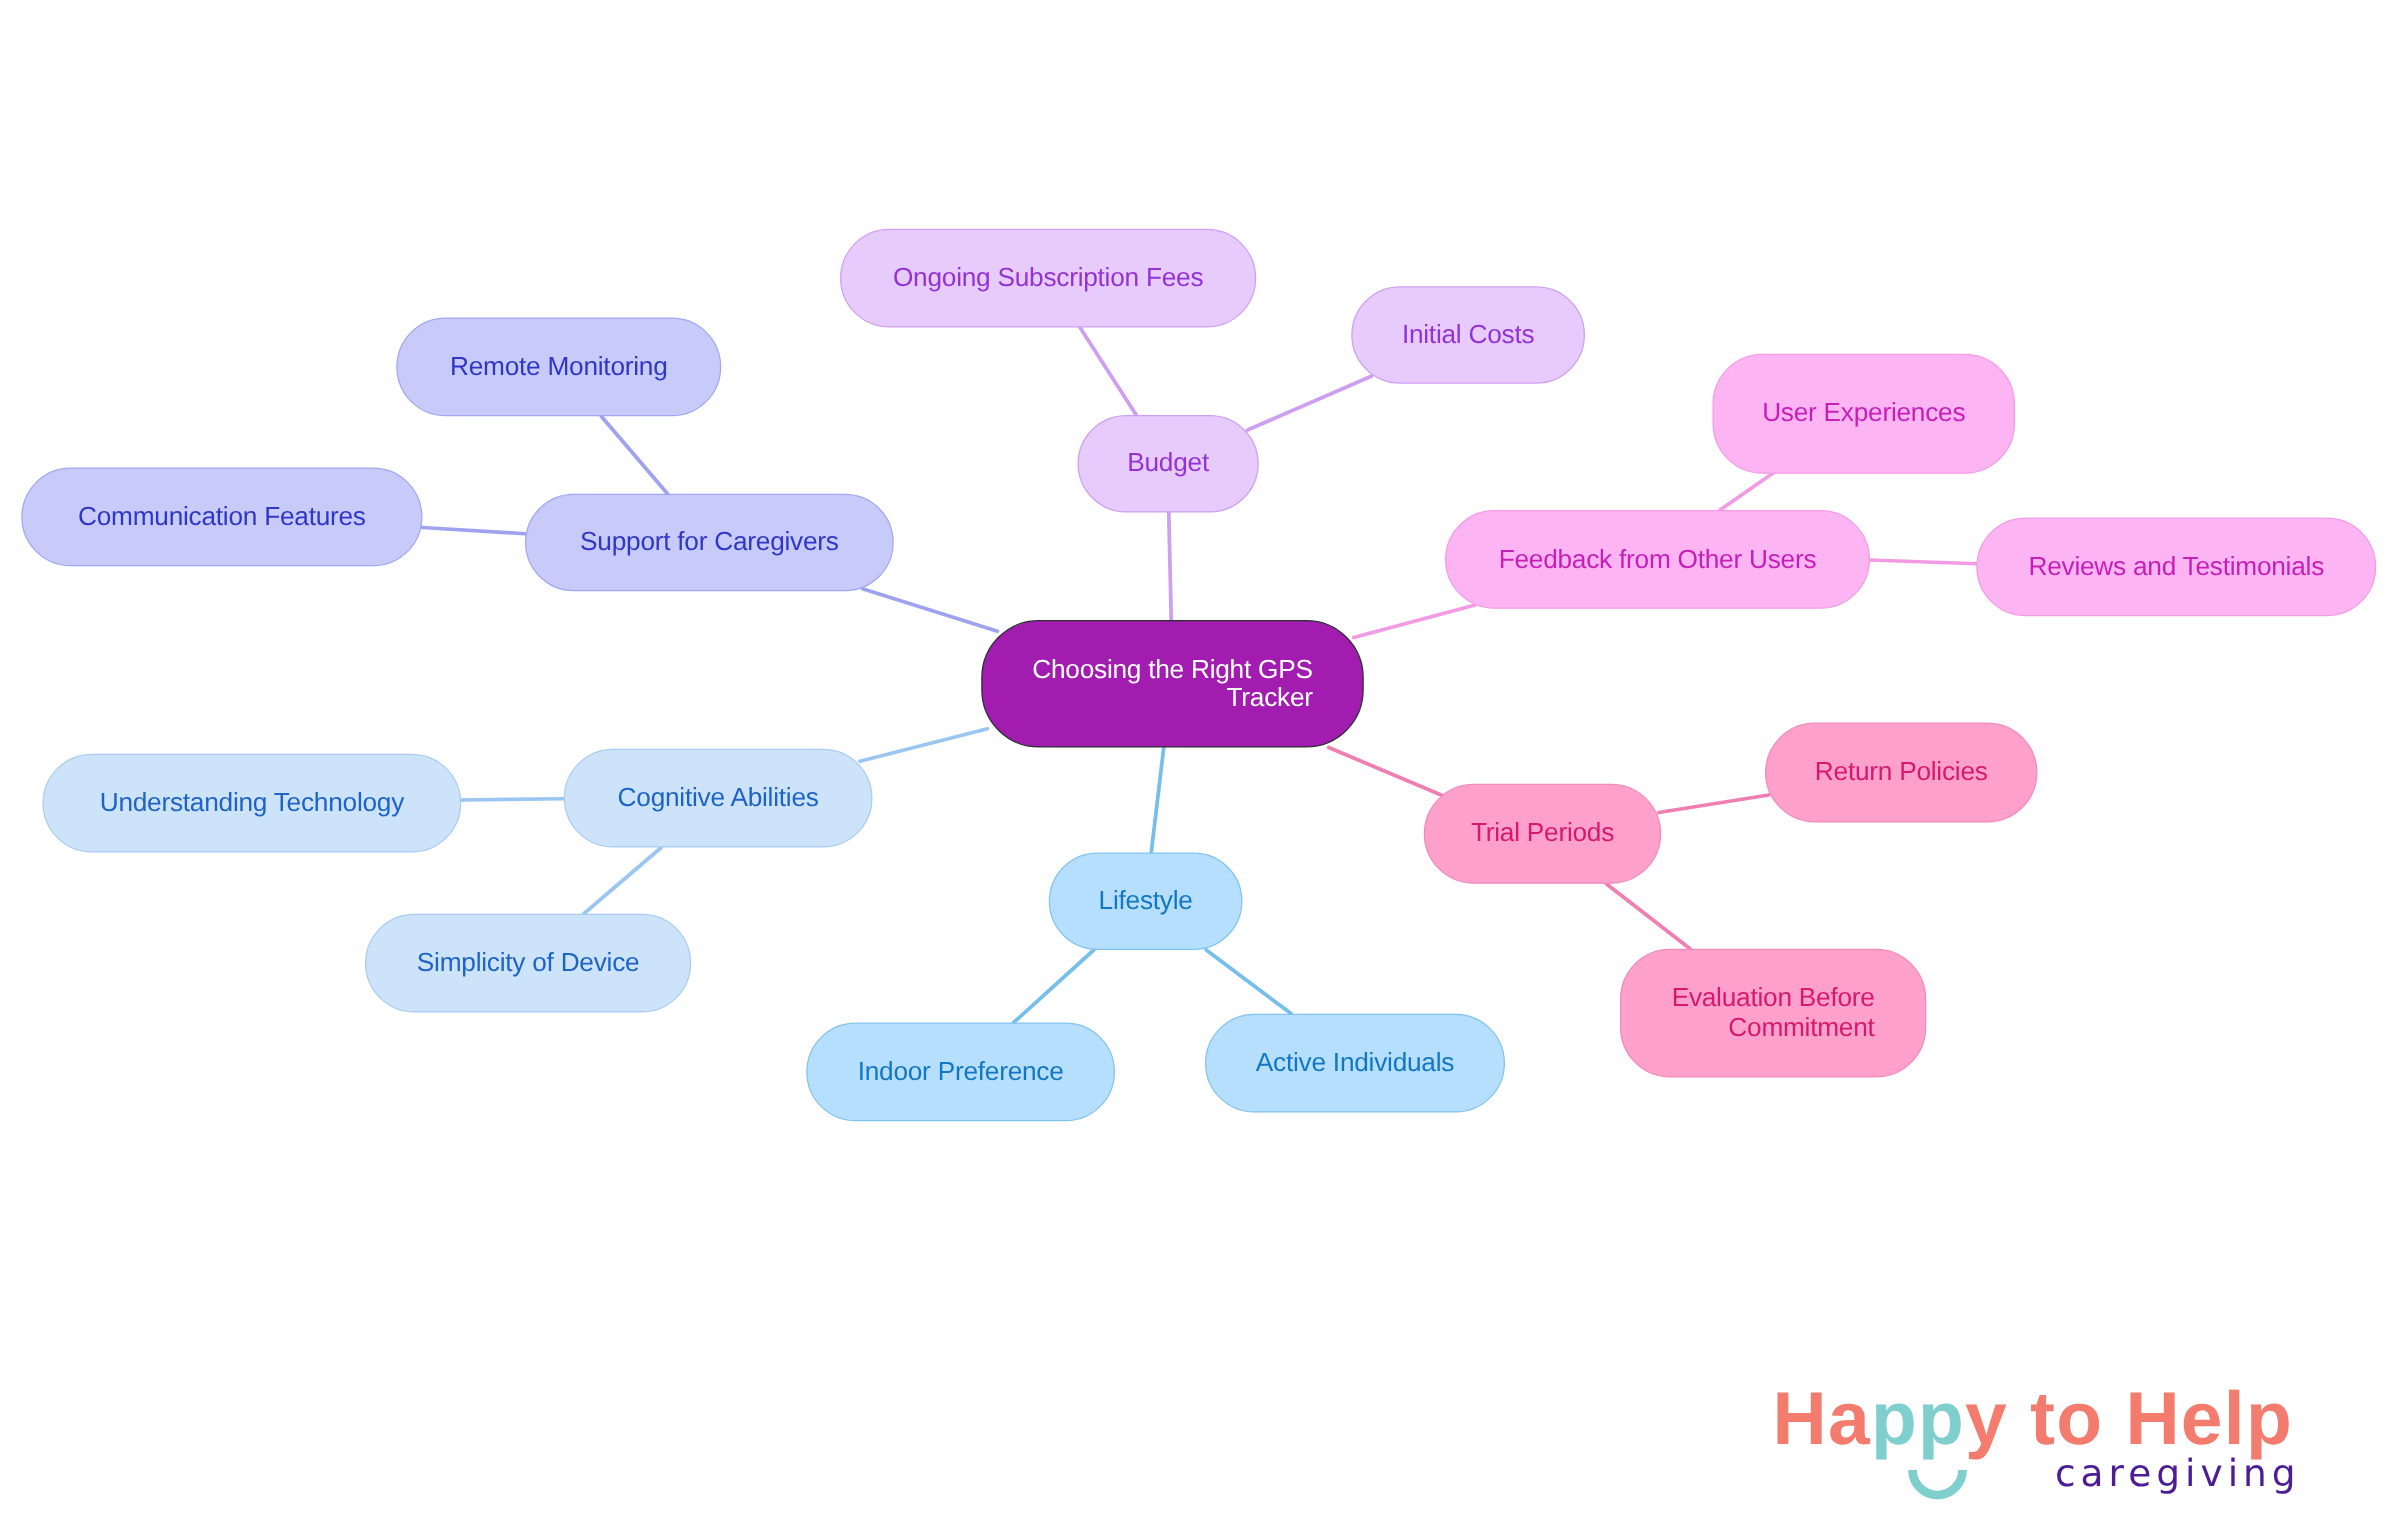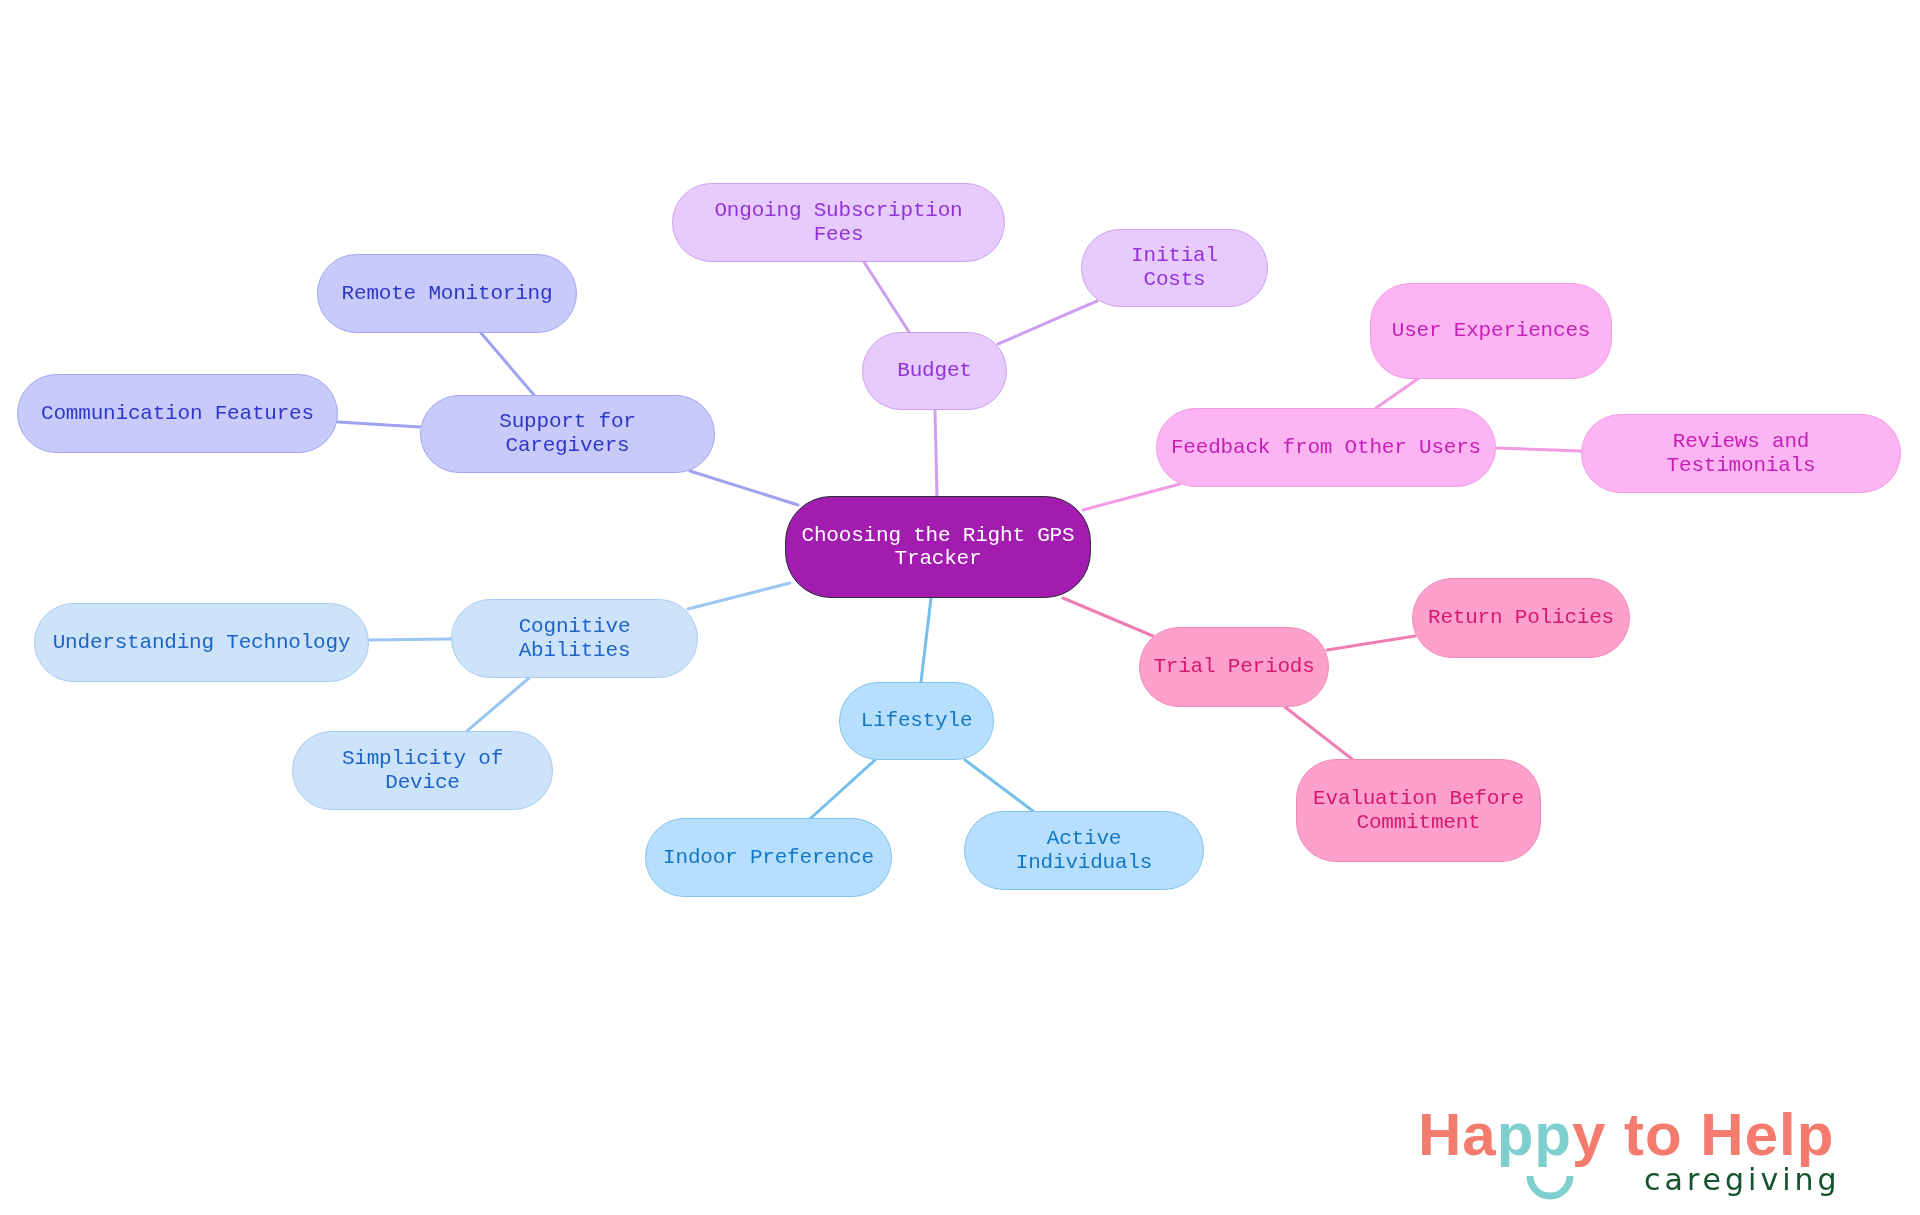--- a/index.html
+++ b/index.html
@@ -32,30 +32,29 @@
     svg.edges line {
       stroke-width: 3;
       stroke-linecap: round;
     }
     .node {
       position: absolute;
       box-sizing: border-box;
       display: flex;
       align-items: center;
       justify-content: center;
-      text-align: center;
+      text-align: right;
       border-radius: 40px;
       border: 1.5px solid;
       font-size: 21px;
       line-height: 24px;
       padding: 0 12px;
       cursor: pointer;
       white-space: pre-line;
       letter-spacing: -0.2px;
-      font-family: Liberation Mono, monospace;
     }
     .node.root {
       background: #a21caf;
       color: #ffffff;
       border-color: #2a2f36;
       border-radius: 46px;
       font-size: 21px;
       line-height: 23px;
     }
     .b-support  { background: #c8cafa; color: #2f37c6; border-color: #a1a7f2; }
@@ -86,21 +85,21 @@
     }
     .logo-title .coral { color: #f47c6e; }
     .logo-title .teal  { color: #7ecfce; }
     .logo-sub {
       position: absolute;
       left: 226px;
       top: 62px;
       font-family: "DejaVu Sans", sans-serif;
       font-size: 30px;
       letter-spacing: 4px;
-      color: #14532d;
+      color: #4c1d95;
       white-space: nowrap;
     }
     .logo-smile {
       position: absolute;
       left: 108px;
       top: 74px;
       width: 48px;
       height: 26px;
     }
   </style>

